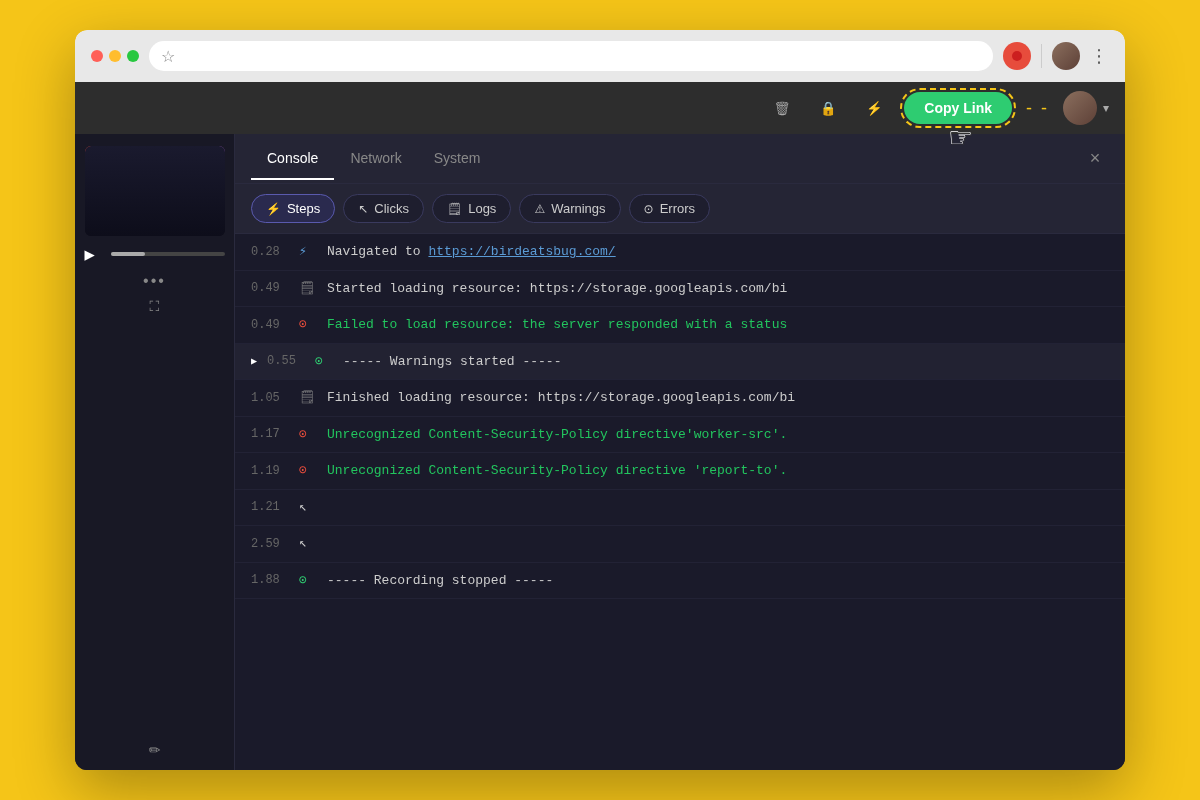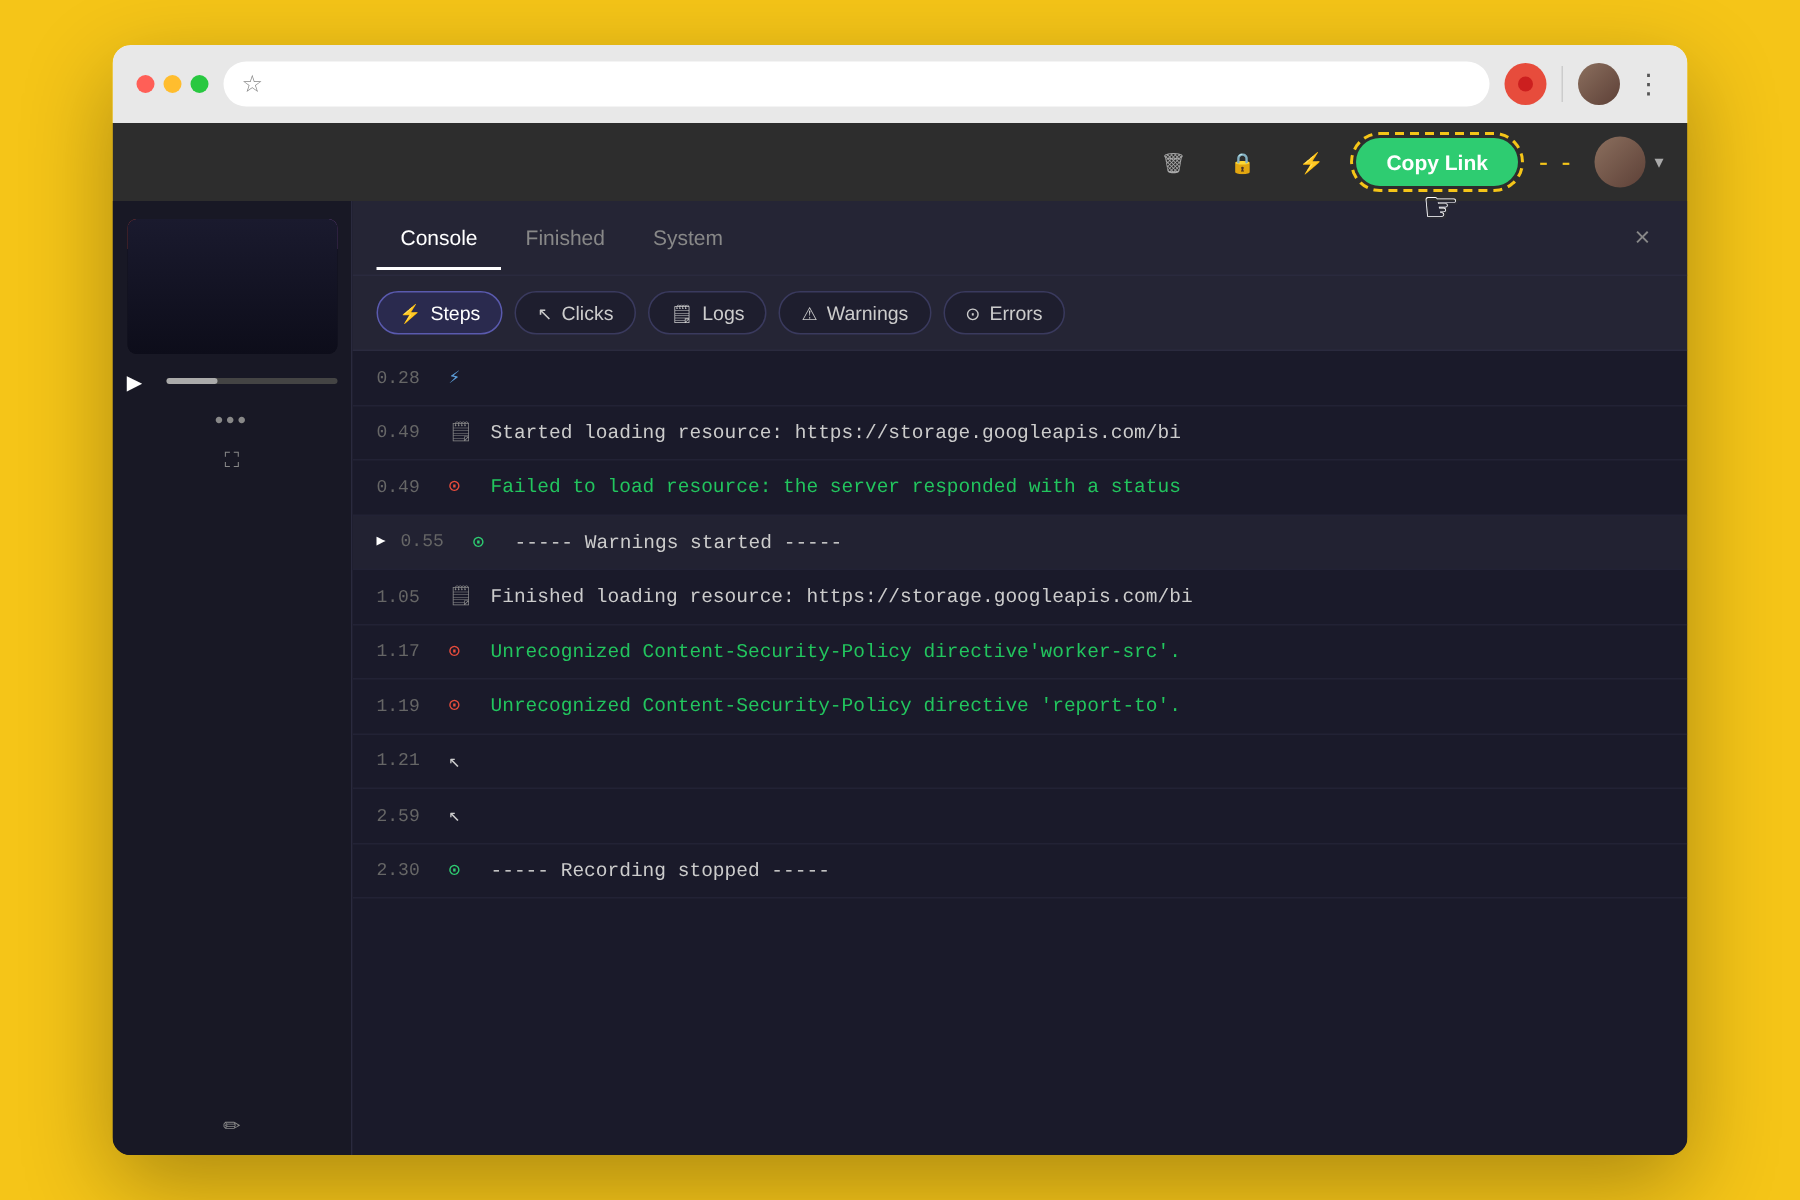--- a/index.html
+++ b/index.html
@@ -513,21 +513,21 @@
         </button>
       </div>
 
       <div class="console-panel">
 
         <div class="console-tabs">
           <div class="tab-item active">
             <span>Console</span>
           </div>
           <div class="tab-item">
-            <span>Finished</span>
+            <span>Network</span>
           </div>
           <div class="tab-item">
             <span>System</span>
           </div>
           <button class="close-btn">×</button>
         </div>
 
         <div class="filter-bar">
           <button class="filter-btn active">
             <span class="filter-btn-icon">⚡</span>
@@ -549,20 +549,21 @@
             <span class="filter-btn-icon">⊙</span>
             <span>Errors</span>
           </button>
         </div>
 
         <div class="log-entries">
 
           <div class="log-entry">
             <span class="log-time">0.28</span>
             <span class="log-icon icon-navigate">⚡</span>
+            <span class="log-text">Navigated to <a href="#">https://birdeatsbug.com/</a></span>
           </div>
 
           <div class="log-entry">
             <span class="log-time">0.49</span>
             <span class="log-icon icon-resource">🗒</span>
             <span class="log-text">Started loading resource: https://storage.googleapis.com/bi</span>
           </div>
 
           <div class="log-entry">
             <span class="log-time">0.49</span>
@@ -599,21 +600,21 @@
             <span class="log-time">1.21</span>
             <span class="log-icon icon-click">↖</span>
           </div>
 
           <div class="log-entry">
             <span class="log-time">2.59</span>
             <span class="log-icon icon-click">↖</span>
           </div>
 
           <div class="log-entry">
-            <span class="log-time">2.30</span>
+            <span class="log-time">1.88</span>
             <span class="log-icon icon-recording" style="color:#2ecc71;">⊙</span>
             <span class="log-text">----- Recording stopped -----</span>
           </div>
 
         </div>
       </div>
     </div>
   </div>
 </div>
 

